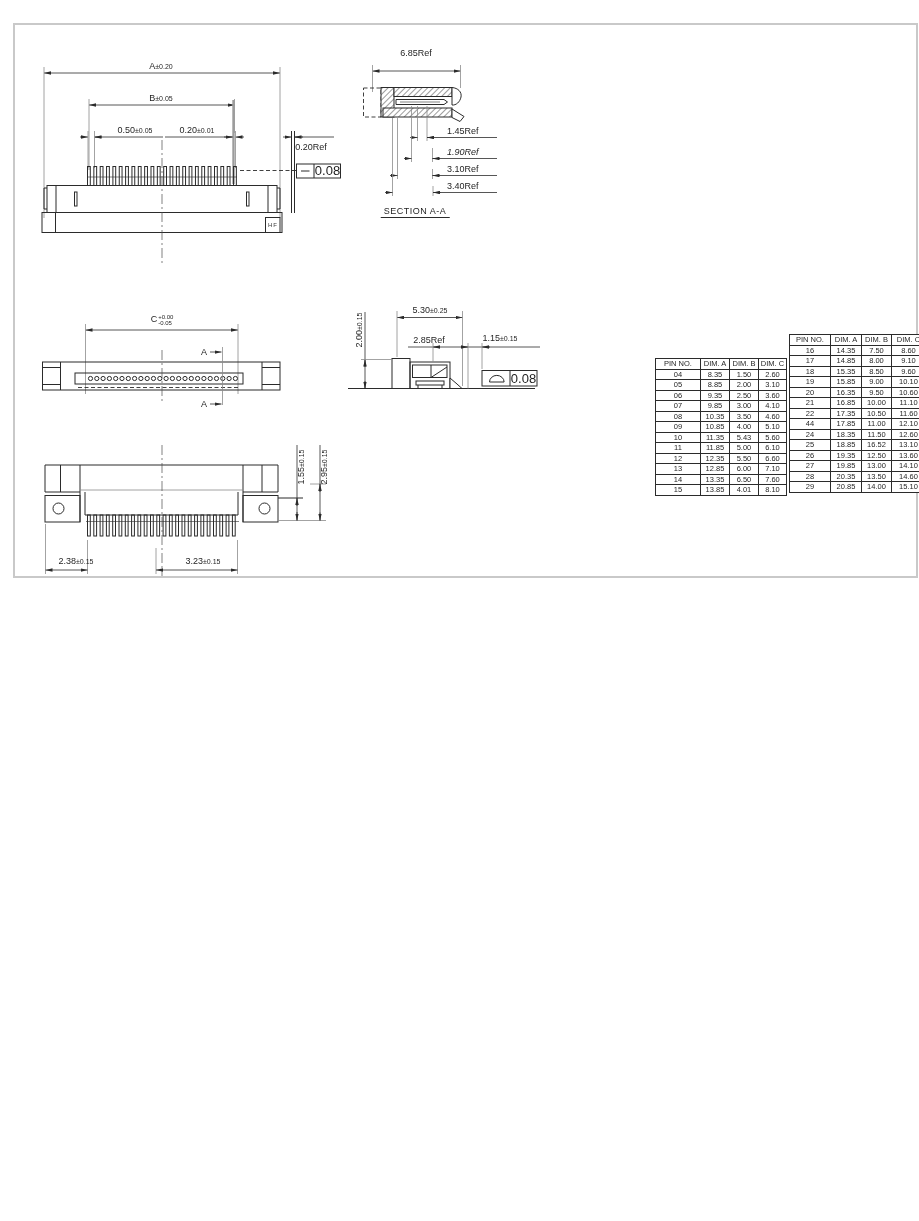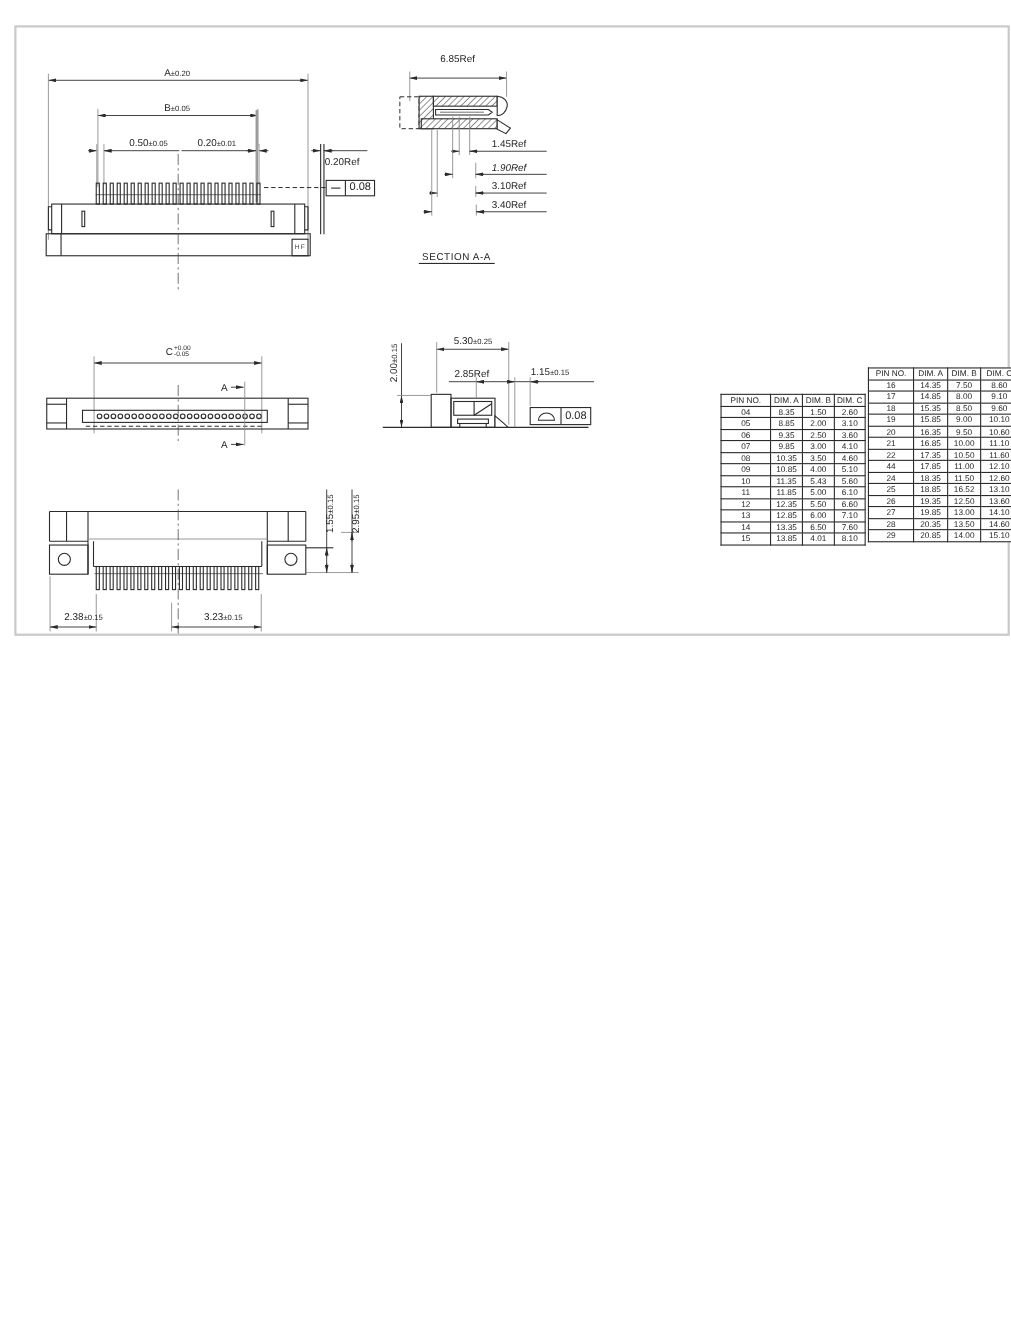--- a/index.html
+++ b/index.html
@@ -36,21 +36,21 @@
     border-bottom:1px solid #2b2b2b;padding:0 3px 1px 3px;letter-spacing:0.5px;
   }
   .stack{
     display:inline-flex;flex-direction:column;font-size:6px;line-height:6px;
     vertical-align:middle;margin-left:1px;text-align:left;
   }
   .hf-mark{
     position:absolute;left:266px;top:220px;width:14px;text-align:center;
     font-size:6px;line-height:11px;letter-spacing:1px;color:#3a3a3a;
   }
-  .tolbox-val{position:absolute;font-size:10px;line-height:13px;transform:translateX(-50%);}
+  .tolbox-val{position:absolute;font-size:13px;line-height:13px;transform:translateX(-50%);}
   .dim-table{
     position:absolute;border-collapse:collapse;background:#ffffff;
     font-size:7.5px;table-layout:fixed;
   }
   .dim-table th,.dim-table td{
     border:1px solid #2b2b2b;text-align:center;vertical-align:middle;
     padding:0;height:9.5px;line-height:9.5px;font-weight:normal;
     white-space:nowrap;overflow:hidden;
   }
 </style>
@@ -338,21 +338,21 @@
   <div class="lbl" style="left:197px;top:125px;"><span>0.20</span><span class="tol">±0.01</span></div>
   <div class="lbl" style="left:311px;top:142px;"><span>0.20Ref</span></div>
   <div class="tolbox-val" style="left:327.5px;top:164px;">0.08</div>
   <div class="hf-mark">HF</div>
 
   <div class="lbl" style="left:416px;top:48px;">6.85Ref</div>
   <div class="lbl llbl" style="left:447px;top:126px;">1.45Ref</div>
   <div class="lbl llbl" style="left:447px;top:147px;font-style:italic;">1.90Ref</div>
   <div class="lbl llbl" style="left:447px;top:164px;">3.10Ref</div>
   <div class="lbl llbl" style="left:447px;top:181px;">3.40Ref</div>
-  <div class="lbl section-title" style="left:415px;top:206px;margin-top:22px;">SECTION A-A</div>
+  <div class="lbl section-title" style="left:415px;top:206px;">SECTION A-A</div>
 
   <div class="lbl" style="left:162px;top:314px;"><span>C</span><span class="stack">
         <span>+0.00</span>
         <span>-0.05</span>
       </span></div>
   <div class="lbl" style="left:204px;top:347px;">A</div>
   <div class="lbl" style="left:204px;top:399px;">A</div>
 
   <div class="lbl" style="left:430px;top:305px;"><span>5.30</span><span class="tol">±0.25</span></div>
   <div class="lbl" style="left:429px;top:335px;">2.85Ref</div>

